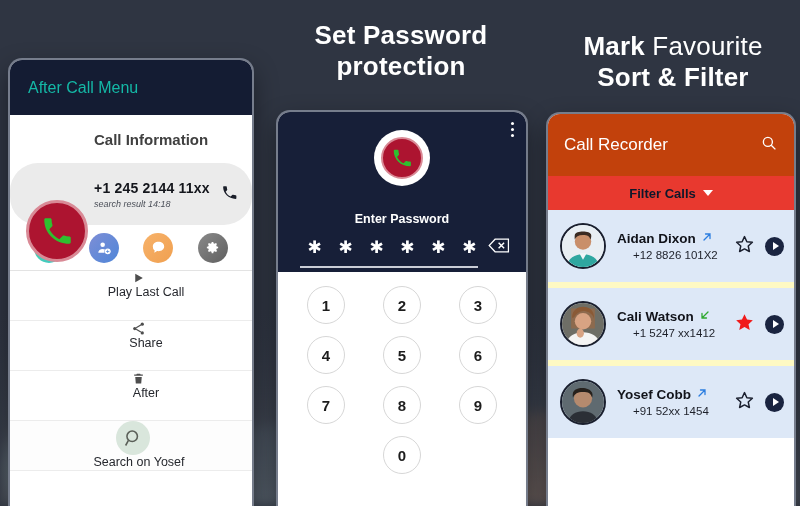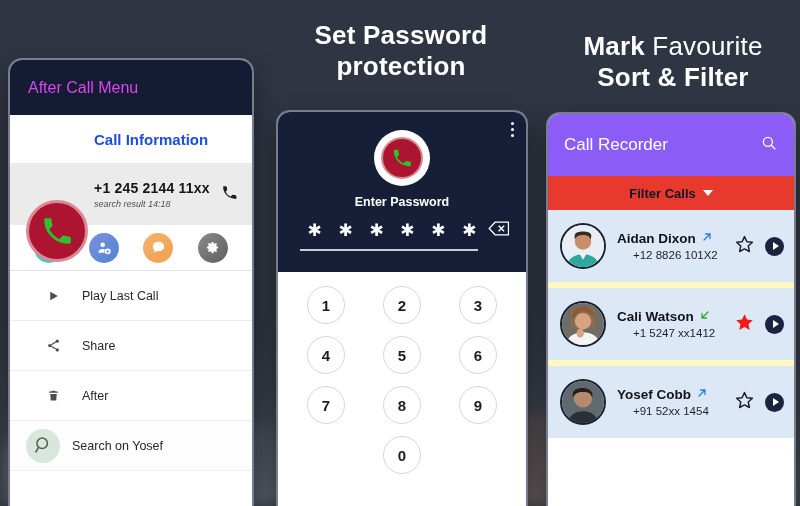--- a/index.html
+++ b/index.html
@@ -31,62 +31,62 @@
   #h-mid{left:276px;top:20px;width:250px;}
   #h-right{left:546px;top:31px;width:254px;}
 
   
   .phone{position:absolute;border-radius:12px;background:#ffffff;overflow:hidden;
          box-shadow:0 0 0 2px #767d8c, 0 10px 26px rgba(0,0,0,.45);}
 
   
   #phone-left{left:10px;top:60px;width:242px;height:452px;border-radius:12px 12px 0 0;}
   #phone-left .topbar{height:55px;background:#141c33;display:flex;align-items:center;padding:0 18px;box-sizing:border-box;}
-  #phone-left .topbar .title{color:#d946ef;font-size:16px;}
+  #phone-left .topbar .title{color:#14b8a6;font-size:16px;}
   .ci-row{height:48px;display:flex;align-items:center;padding:0 0 0 84px;box-sizing:border-box;background:#ffffff;}
-  .ci-row .label{font-size:15px;font-weight:bold;color:#1d4ed8;}
-  .num-row{height:62px;background:#ebebeb;display:flex;align-items:center;padding:0 14px 0 84px;box-sizing:border-box;position:relative;}
+  .ci-row .label{font-size:15px;font-weight:bold;color:#404040;}
+  .num-row{height:62px;background:#ebebeb;display:flex;align-items:center;padding:0 14px 0 84px;box-sizing:border-box;position:relative;border-radius:28px;}
   .num-row .num{font-size:14px;font-weight:bold;color:#14161c;letter-spacing:.2px;}
   .num-row .sub{font-size:9px;font-style:italic;color:#4b4f58;margin-top:3px;}
   .num-row .calltxt{flex:1;}
   .logo-badge{position:absolute;left:16px;top:140px;width:62px;height:62px;border-radius:50%;
       background:#ad1430;border:3px solid #d98a96;box-sizing:border-box;display:flex;align-items:center;justify-content:center;z-index:5;}
   .quick-row{height:46px;background:#ffffff;display:flex;align-items:center;justify-content:space-around;padding:0 12px;box-sizing:border-box;border-bottom:1px solid #e3e3e3;}
   .qicon{width:30px;height:30px;border-radius:50%;display:flex;align-items:center;justify-content:center;}
   .qi-phone{background:linear-gradient(135deg,#4fd3a5,#3fc7c9);}
   .qi-contact{background:linear-gradient(135deg,#7e8ed6,#4f86d8);}
   .qi-msg{background:linear-gradient(135deg,#f7b26a,#f0a050);}
   .qi-gear{background:linear-gradient(135deg,#8a8a8a,#5f5f5f);}
-  .menu-item{height:50px;display:flex;align-items:center;padding:0 0 0 30px;box-sizing:border-box;background:#ffffff;border-bottom:1px solid #ececec;}
+  .menu-item{height:50px;display:flex;align-items:center;padding:0 0 0 30px;box-sizing:border-box;background:#ffffff;border-bottom:1px solid #ececec;flex-direction:column;}
   .menu-item .mi-ico{width:26px;display:flex;align-items:center;justify-content:center;margin-right:16px;color:#4d4d4d;}
   .menu-item .mi-label{font-size:12.5px;color:#26282e;}
   .menu-item.google{background:#fdfdfd;padding-left:16px;}
   .menu-item.google .g-circ{width:34px;height:34px;border-radius:50%;background:#d9e6dc;display:flex;align-items:center;justify-content:center;margin-right:12px;}
   .menu-item.partial{height:14px;border-bottom:none;}
 
   
   #phone-mid{left:278px;top:112px;width:248px;height:400px;border-radius:12px 12px 0 0;}
   #phone-mid .pwd-top{background:#171f38;height:160px;position:relative;box-sizing:border-box;padding-top:14px;}
   .kebab{position:absolute;right:12px;top:10px;display:flex;flex-direction:column;gap:3px;}
   .kebab i{width:3px;height:3px;border-radius:50%;background:#ffffff;display:block;}
   .pwd-logo{width:56px;height:56px;border-radius:50%;background:#ffffff;margin:4px auto 0;display:flex;align-items:center;justify-content:center;}
   .pwd-logo .inner{width:42px;height:42px;border-radius:50%;background:#ad1430;border:2px solid #d98a96;box-sizing:border-box;display:flex;align-items:center;justify-content:center;}
-  .pwd-label{color:#ffffff;text-align:center;font-size:12.5px;font-weight:bold;margin-top:9px;}
+  .pwd-label{color:#ffffff;text-align:center;font-size:12.5px;font-weight:bold;margin-top:26px;}
   .pwd-field{margin:10px 22px 0;position:relative;height:34px;}
   .pwd-stars{color:#ffffff;font-size:17px;letter-spacing:6px;text-align:center;padding-right:14px;line-height:24px;}
   .pwd-underline{position:absolute;left:0;right:26px;bottom:2px;height:2px;background:#c9ccd6;}
   .bksp{position:absolute;right:-6px;top:1px;}
   .keypad{background:#ffffff;height:240px;padding-top:14px;box-sizing:border-box;}
   .kp-row{display:flex;justify-content:center;gap:38px;margin-bottom:12px;}
   .key{width:38px;height:38px;border-radius:50%;border:1px solid #d7d7d7;display:flex;align-items:center;justify-content:center;
        font-size:15px;font-weight:bold;color:#1c1c1c;box-sizing:border-box;background:#fff;}
 
   
   #phone-right{left:548px;top:114px;width:246px;height:398px;border-radius:12px 12px 0 0;}
-  #phone-right .topbar{height:62px;background:#8b5cf6;display:flex;align-items:center;justify-content:space-between;padding:0 16px;box-sizing:border-box;}
+  #phone-right .topbar{height:62px;background:#c2410c;display:flex;align-items:center;justify-content:space-between;padding:0 16px;box-sizing:border-box;}
   #phone-right .topbar .title{color:#ffffff;font-size:17px;}
   .filterbar{height:34px;background:#e8392f;display:flex;align-items:center;justify-content:center;gap:7px;}
   .filterbar .ftext{color:#0f172a;font-size:13px;font-weight:bold;}
   .caret{width:0;height:0;border-left:5px solid transparent;border-right:5px solid transparent;border-top:6px solid #ffffff;}
   .call-list{background:#fef9c3;}
   .call-item{height:72px;background:#dde8f7;display:flex;align-items:center;padding:0 10px 0 12px;box-sizing:border-box;margin-bottom:6px;}
   .avatar{width:46px;height:46px;border-radius:50%;border:2px solid #1a1f2e;box-sizing:border-box;overflow:hidden;flex:none;margin-right:11px;}
   .avatar .face{width:100%;height:100%;}
   .ci-text{flex:1;min-width:0;}
   .ci-name{font-size:13.5px;font-weight:bold;color:#11131a;display:flex;align-items:center;gap:5px;}

